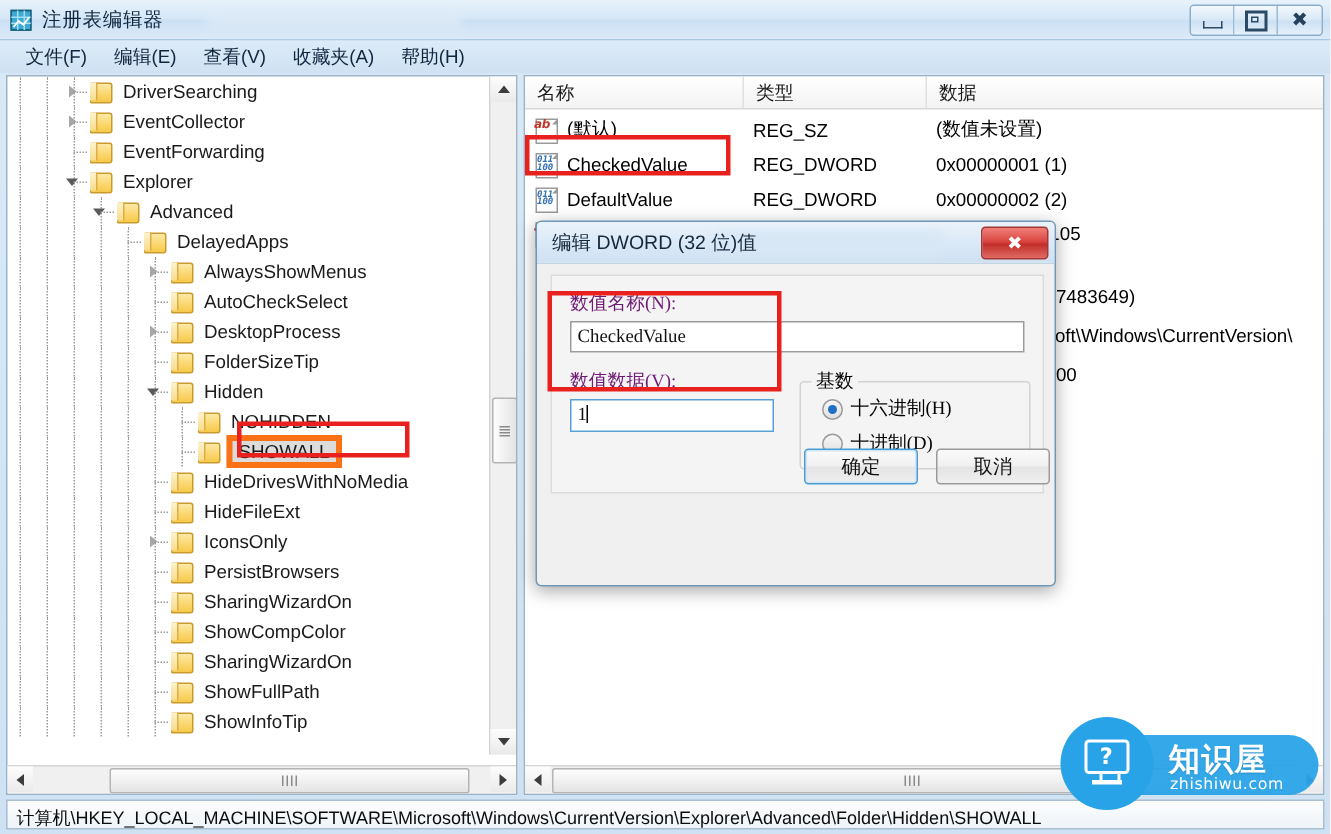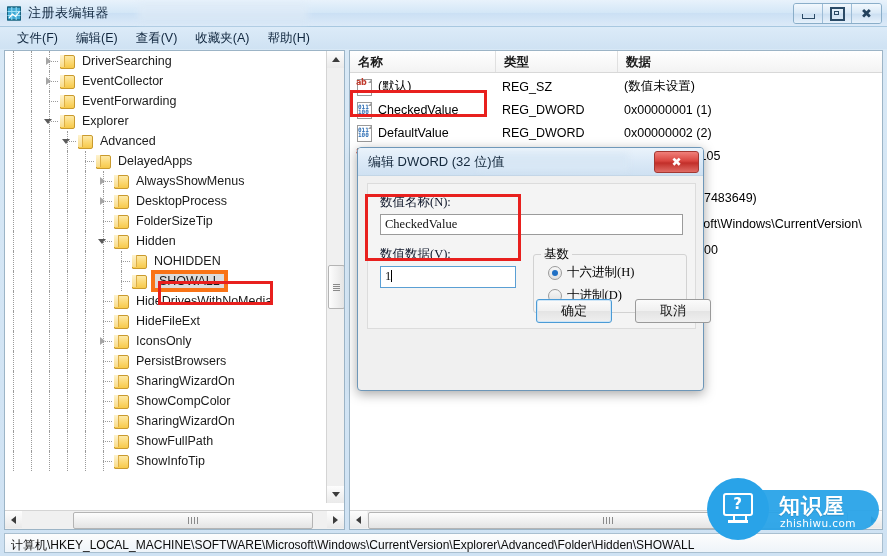--- a/index.html
+++ b/index.html
@@ -229,33 +229,32 @@
     background: linear-gradient(to bottom,#ffffff,#f3f3f3);
     border-bottom: 1px solid #d8d8d8;
     display: flex;
   }
   .vh {
     font-size: 12.5px;
     padding: 3px 0 0 8px;
     border-right: 1px solid #e0e0e0;
     box-sizing: border-box;
     color: #1a1a1a;
-    font-weight: bold;
   }
   .vh.c1 { width: 146px; }
   .vh.c2 { width: 122px; }
   .vh.c3 { flex: 1; border-right: none; }
   .vrow {
     position: relative;
     height: 23px;
     display: flex; align-items: center;
     font-size: 12.5px;
     white-space: nowrap;
   }
-  .vicon { width: 20px; margin: 0 3px 0 5px; flex: 0 0 20px; position: relative; height: 16px;}
+  .vicon { width: 20px; margin: 0 3px 0 5px; flex: 0 0 20px; position: relative; height: 16px; font-style: italic;}
   .vicon .page {
     position: absolute; left: 2px; top: 0;
     width: 13px; height: 15px;
     background: #fff; border: 1px solid #9a9a9a;
   }
   .vicon .page::after {
     content:""; position:absolute; right:-1px; top:-1px;
     border-width: 0 0 4px 4px; border-style: solid;
     border-color: transparent transparent #9a9a9a transparent;
   }
@@ -318,21 +317,21 @@
   .dlg-body {
     position: absolute; left: 9px; top: 35px;
     width: 329px; height: 146px;
     background: #f4f4f4;
     border: 1px solid #dcdcdc;
     box-sizing: border-box;
   }
   .dlg-label {
     position: absolute;
     font-size: 12.5px;
-    color: #0f172a;
+    color: #701a75;
     font-family: "Liberation Serif", "DejaVu Serif", serif;
     white-space: nowrap;
   }
   .dlg-input {
     position: absolute;
     background: #fff;
     border: 1px solid #9b9b9b;
     font-size: 12.5px;
     font-family: "Liberation Serif", "DejaVu Serif", serif;
     padding: 2px 4px;
@@ -603,20 +602,34 @@
               <div class="fspine"></div>
             </div>
             <span class="tlabel">AlwaysShowMenus</span>
           </div>
           <div class="tnode">
             <div class="tw dots"></div>
             <div class="tw dots"></div>
             <div class="tw dots"></div>
             <div class="tw dots"></div>
             <div class="tw dots"></div>
+            <div class="tw dots-t"></div>
+            <div class="folder">
+              <div class="ftab"></div>
+              <div class="fbody"></div>
+              <div class="fspine"></div>
+            </div>
+            <span class="tlabel">AutoCheckSelect</span>
+          </div>
+          <div class="tnode">
+            <div class="tw dots"></div>
+            <div class="tw dots"></div>
+            <div class="tw dots"></div>
+            <div class="tw dots"></div>
+            <div class="tw dots"></div>
             <div class="tw dots-t">
               <div class="arrow closed"></div>
             </div>
             <div class="folder">
               <div class="ftab"></div>
               <div class="fbody"></div>
               <div class="fspine"></div>
             </div>
             <span class="tlabel">DesktopProcess</span>
           </div>
@@ -943,21 +956,21 @@
       <div class="radio-row" style="left:180px;top:80px;">
         <span class="radio on"></span>
         <span>十六进制(H)</span>
       </div>
       <div class="radio-row" style="left:180px;top:103px;align-items:center;">
         <span class="radio"></span>
         <span>十进制(D)</span>
       </div>
 
       <div class="dbtn default" style="left:168px;top:115px;">确定</div>
-      <div class="dbtn" style="left:267px;top:115px;text-align:center;">取消</div>
+      <div class="dbtn" style="left:256px;top:115px;text-align:center;">取消</div>
     </div>
   </div>
 
   <div class="annot" style="left:365px;top:194px;width:156px;height:67px;"></div>
 
   <div class="statusbar">计算机\HKEY_LOCAL_MACHINE\SOFTWARE\Microsoft\Windows\CurrentVersion\Explorer\Advanced\Folder\Hidden\SHOWALL</div>
 
   <div class="watermark">
     <div class="wm-pill"></div>
     <div class="wm-circle"></div>

